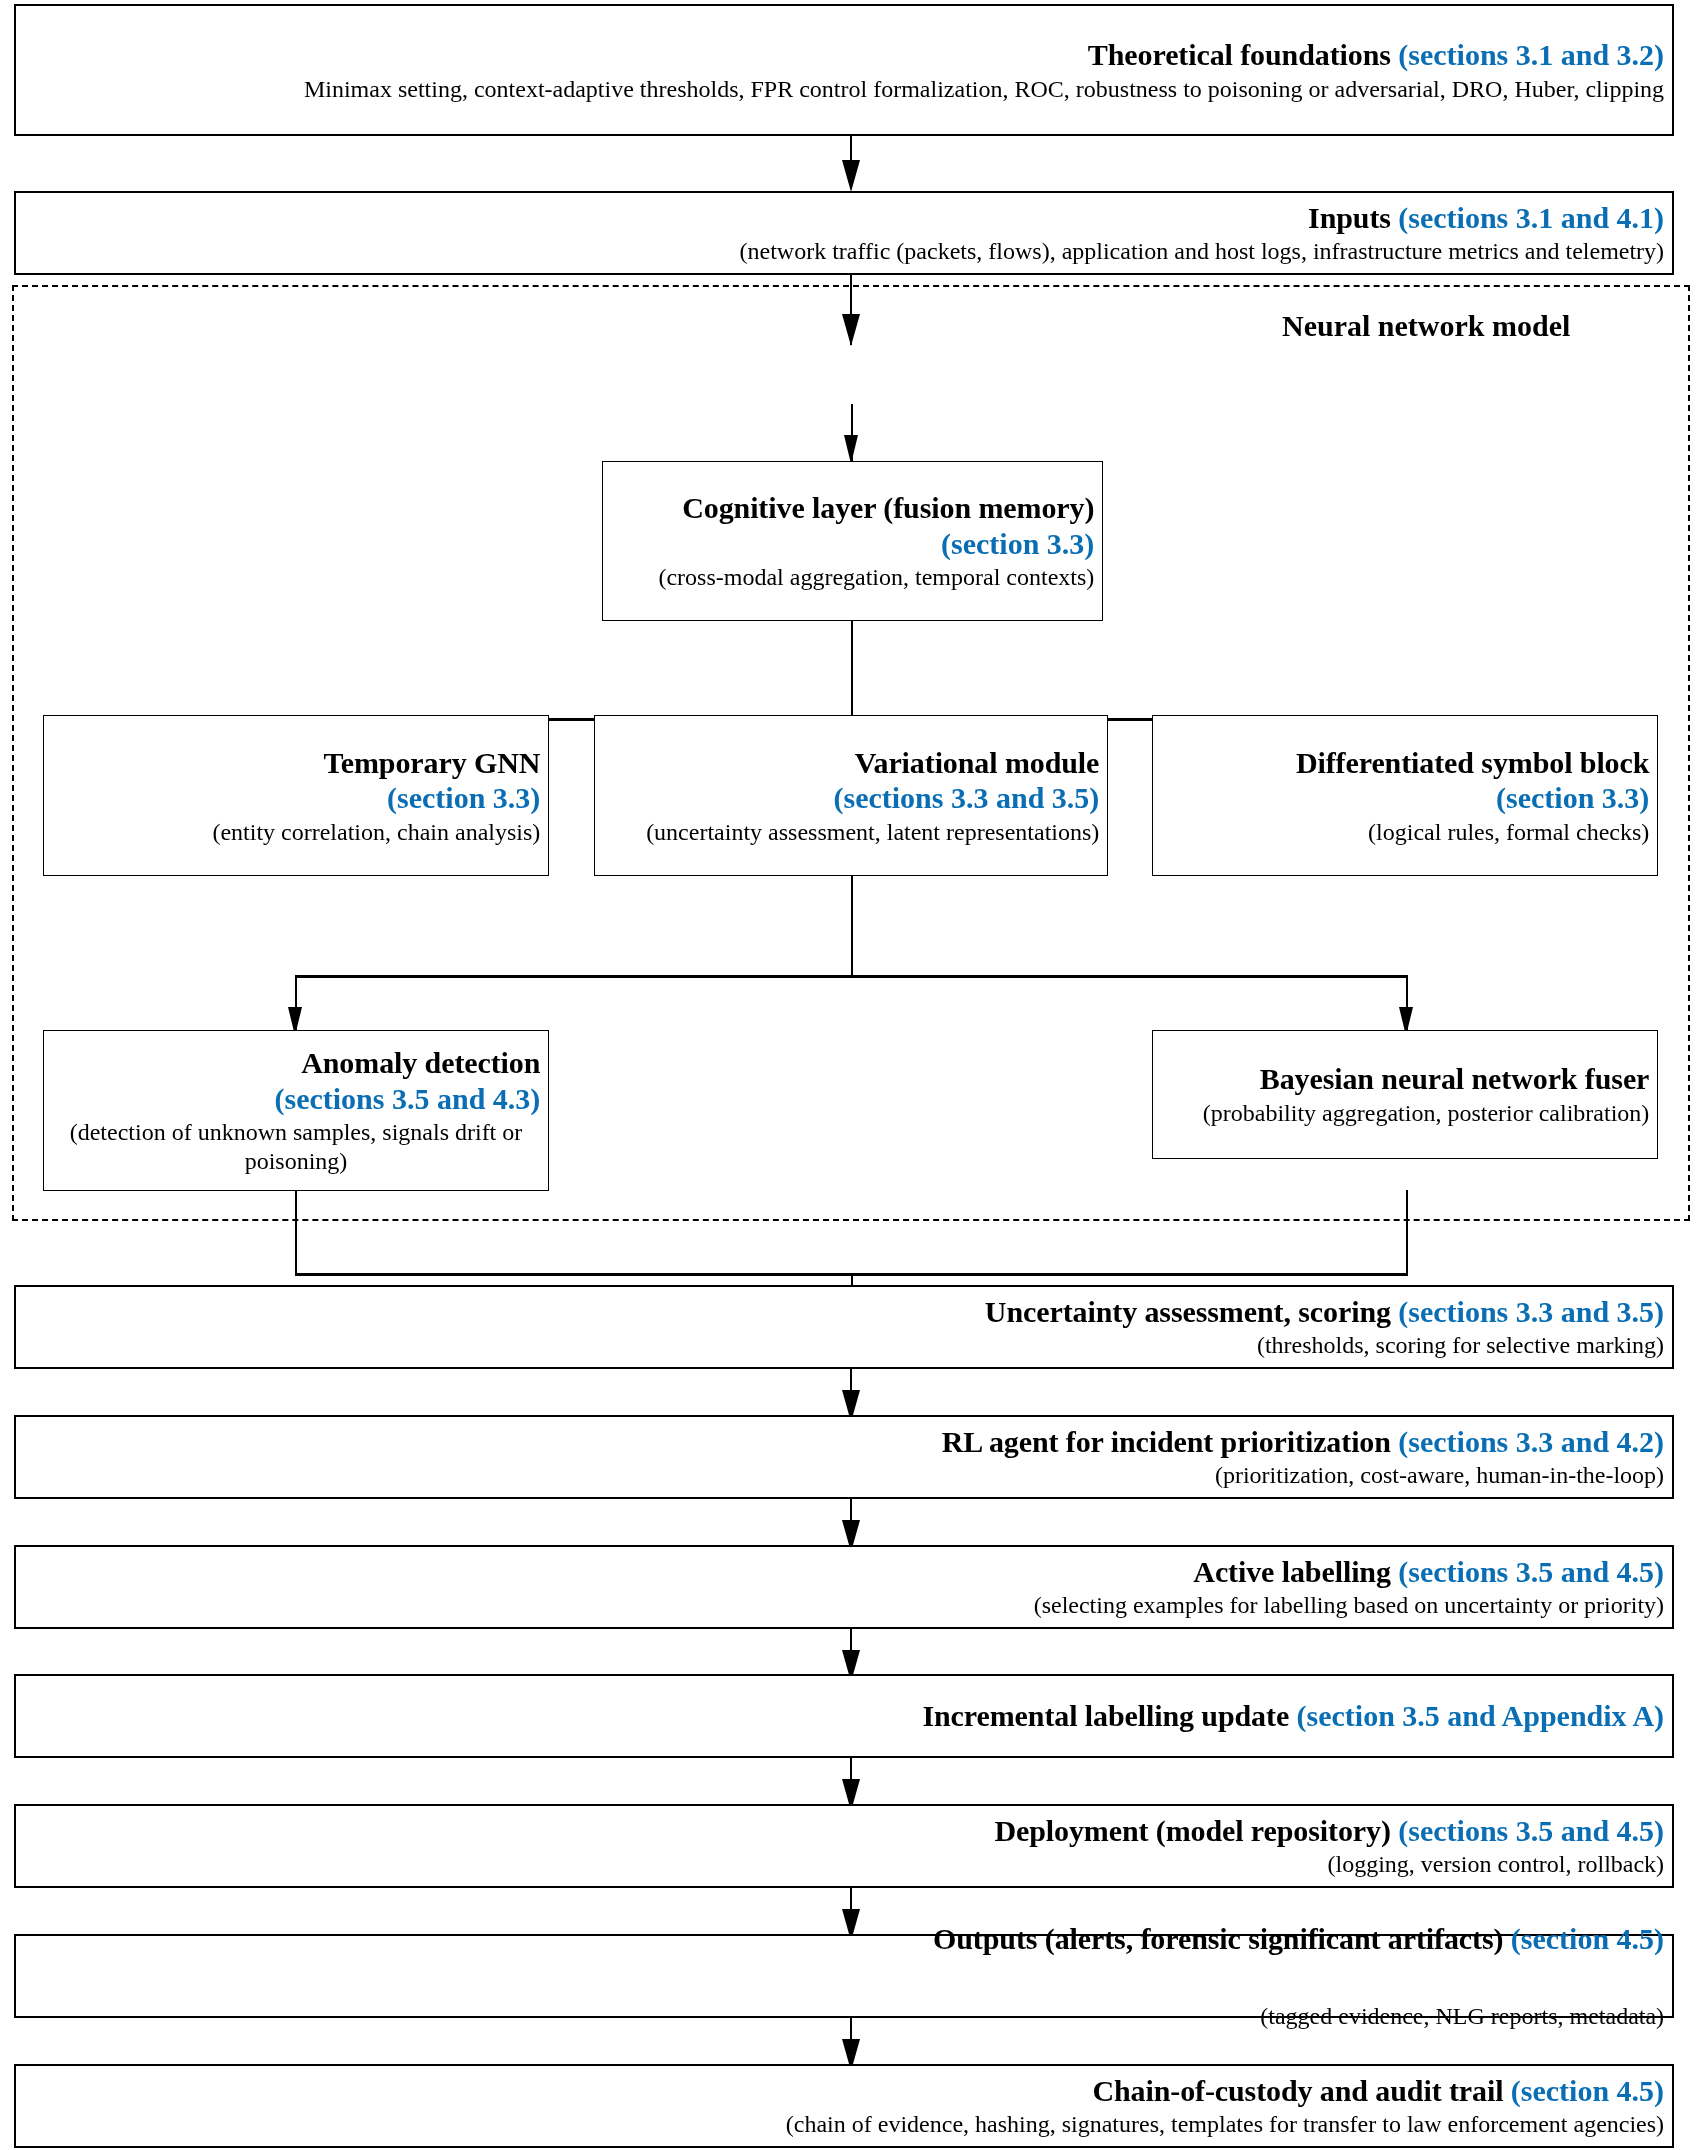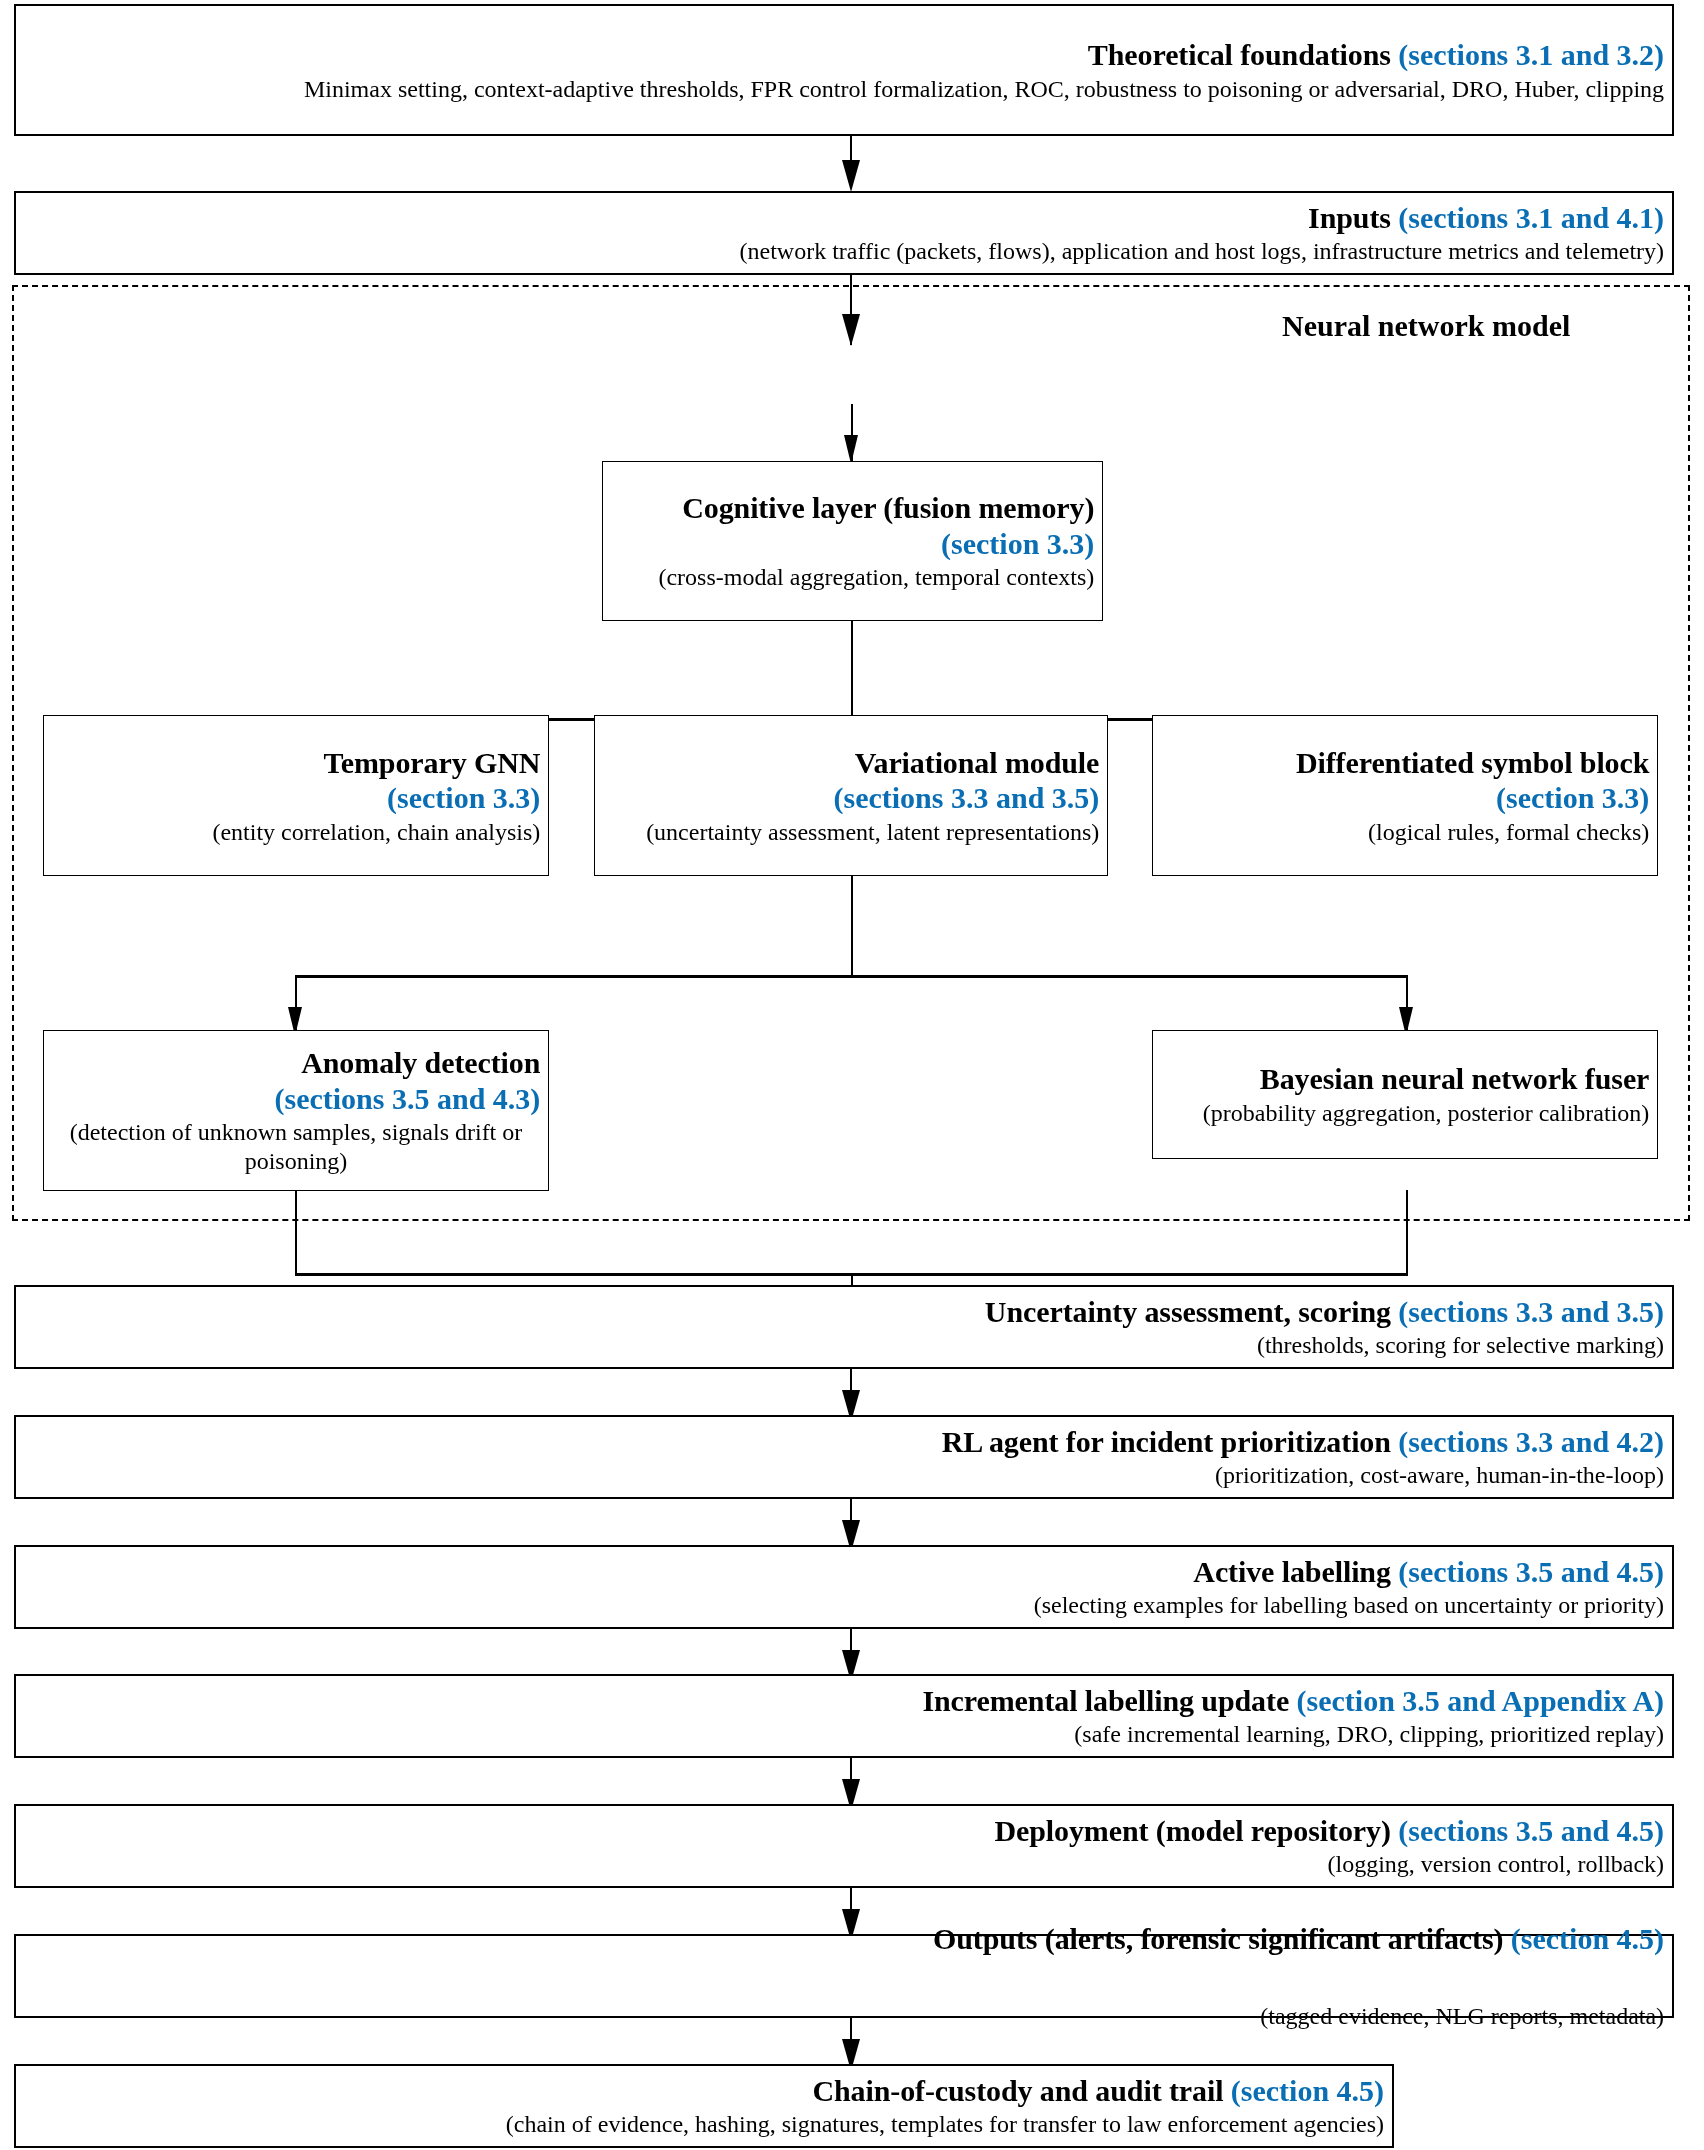--- a/index.html
+++ b/index.html
@@ -210,21 +210,20 @@
   </div>
 
   <div class="vline" style="left:850px;top:1628px;height:40px;"></div>
   <div class="arrow" style="left:842px;top:1650px;"></div>
 
   <div class="box" style="left:13.8px;top:1674px;width:1660px;height:84px;">
     <div>
       <span class="ttl">Incremental labelling update </span>
       <span class="sec">(section 3.5 and Appendix A)</span>
     </div>
-    <div class="sub">(safe incremental learning, DRO, clipping, prioritized replay)</div>
   </div>
 
   <div class="vline" style="left:850px;top:1758px;height:40px;"></div>
   <div class="arrow" style="left:842px;top:1779px;"></div>
 
   <div class="box" style="left:13.8px;top:1804px;width:1660px;height:84px;">
     <div>
       <span class="ttl">Deployment (model repository) </span>
       <span class="sec">(sections 3.5 and 4.5)</span>
     </div>
@@ -238,21 +237,21 @@
     <div>
       <span class="ttl">Outputs (alerts, forensic significant artifacts) </span>
       <span class="sec">(section 4.5)</span>
     </div>
     <div class="sub">(tagged evidence, NLG reports, metadata)</div>
   </div>
 
   <div class="vline" style="left:850px;top:2018px;height:40px;"></div>
   <div class="arrow" style="left:842px;top:2039px;"></div>
 
-  <div class="box" style="left:13.8px;top:2064px;width:1380px;height:84px;">
+  <div class="box" style="left:13.8px;top:2064px;width:1660px;height:84px;">
     <div>
       <span class="ttl">Chain-of-custody and audit trail </span>
       <span class="sec">(section 4.5)</span>
     </div>
     <div class="sub">(chain of evidence, hashing, signatures, templates for transfer to law enforcement agencies)</div>
   </div>
 
 </div>
 
 

